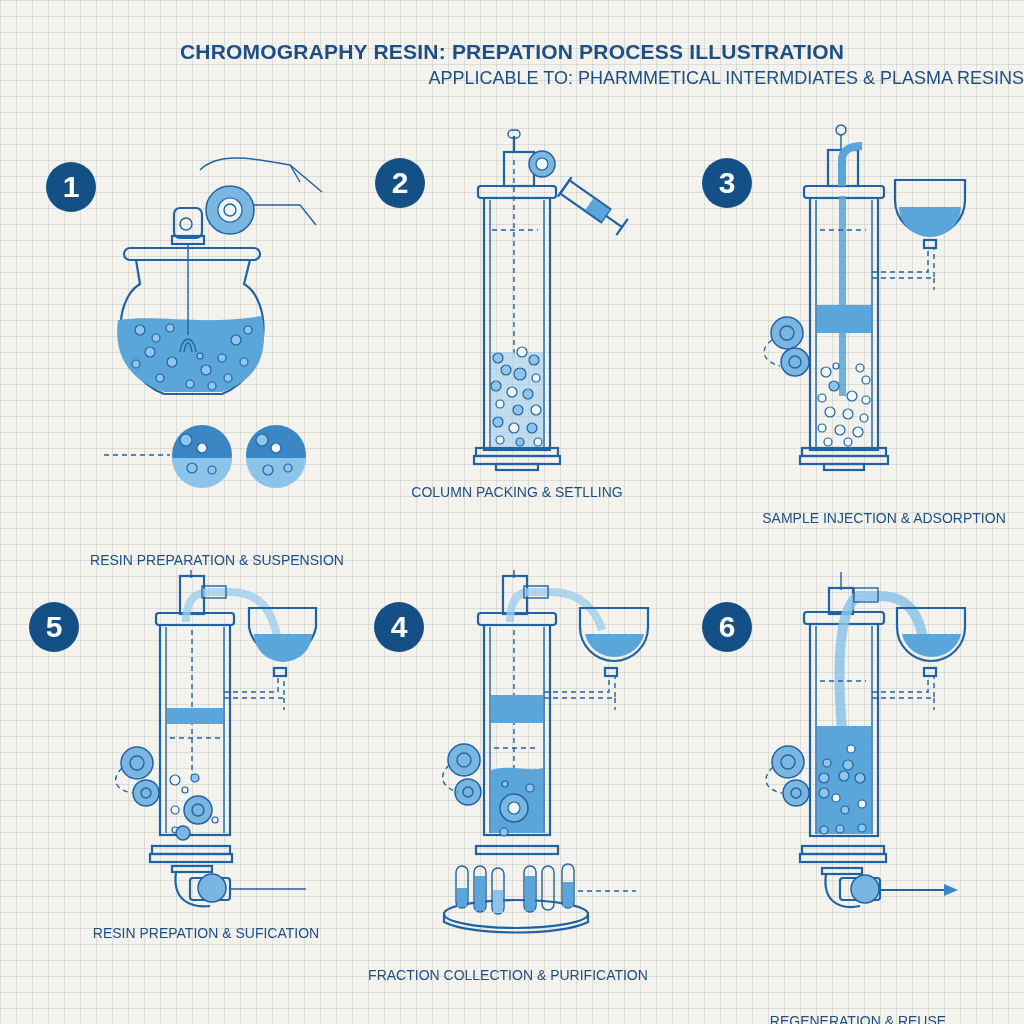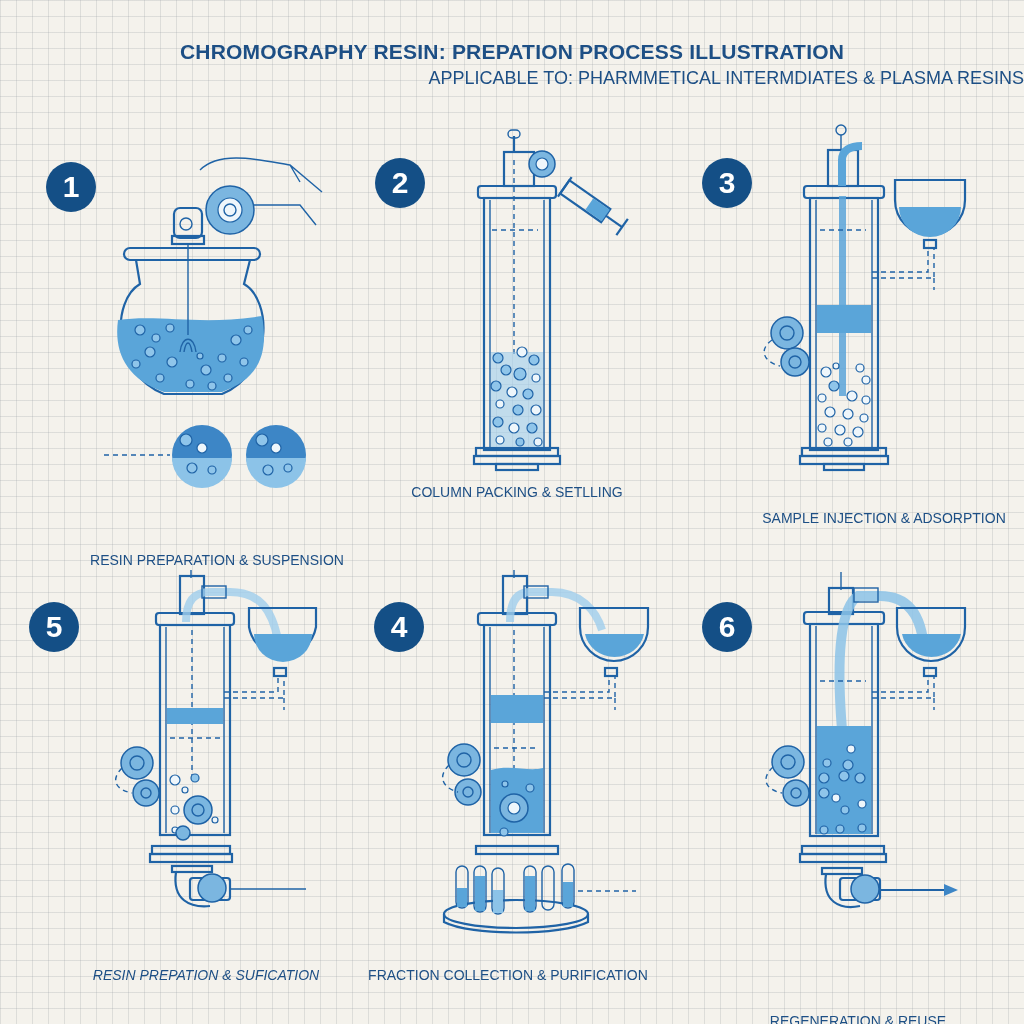--- a/index.html
+++ b/index.html
@@ -265,21 +265,21 @@
     <path class="dash" d="M224 692 L278 692 L278 676 M224 698 L284 698 L284 676 M284 698 L284 710"></path>
 
     <g>
       <circle class="gear" cx="137" cy="763" r="16" fill="#d8ebf7"></circle>
         <circle class="thin" cx="137" cy="763" r="7"></circle>
       <circle class="gear" cx="146" cy="793" r="13" fill="#d8ebf7"></circle>
         <circle class="thin" cx="146" cy="793" r="5"></circle>
       <path class="dash" d="M122 768 C110 780 116 790 132 793"></path>
     </g>
   </svg>
-  <div class="caption" style="left:46px;top:967px;font-style:italic;">RESIN PREPATION &amp; SUFICATION</div>
+  <div class="caption" style="left:46px;top:925px;">RESIN PREPATION &amp; SUFICATION</div>
 </div>
 
 <div>
   <div class="badge" style="left:374px;top:602px;">4</div>
   <svg class="ill" style="left:0;top:0;" width="1024" height="1024">
     <line class="thin" x1="514" y1="570" x2="514" y2="578"></line>
     <rect class="stroke" x="503" y="576" width="24" height="38"></rect>
     <rect class="stroke" x="478" y="613" width="78" height="12" rx="3"></rect>
     <rect class="stroke" x="484" y="625" width="66" height="210"></rect>
     <line class="thin" x1="490" y1="627" x2="490" y2="833"></line>

